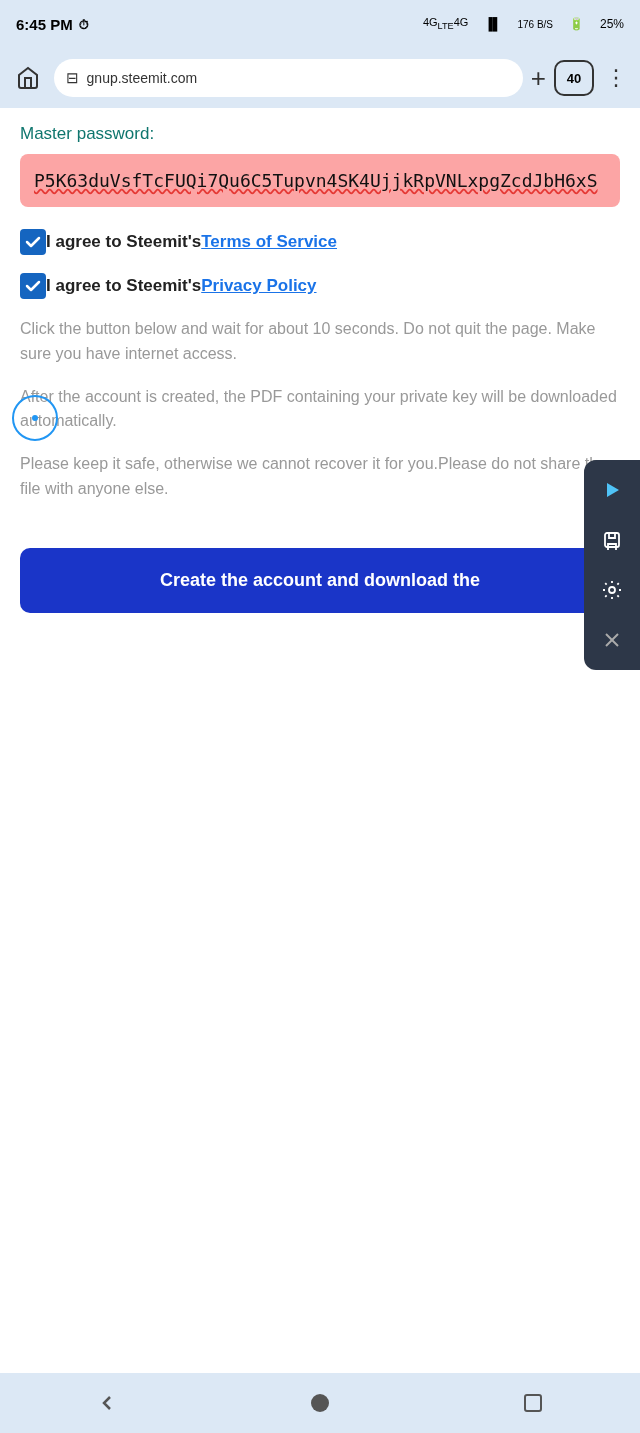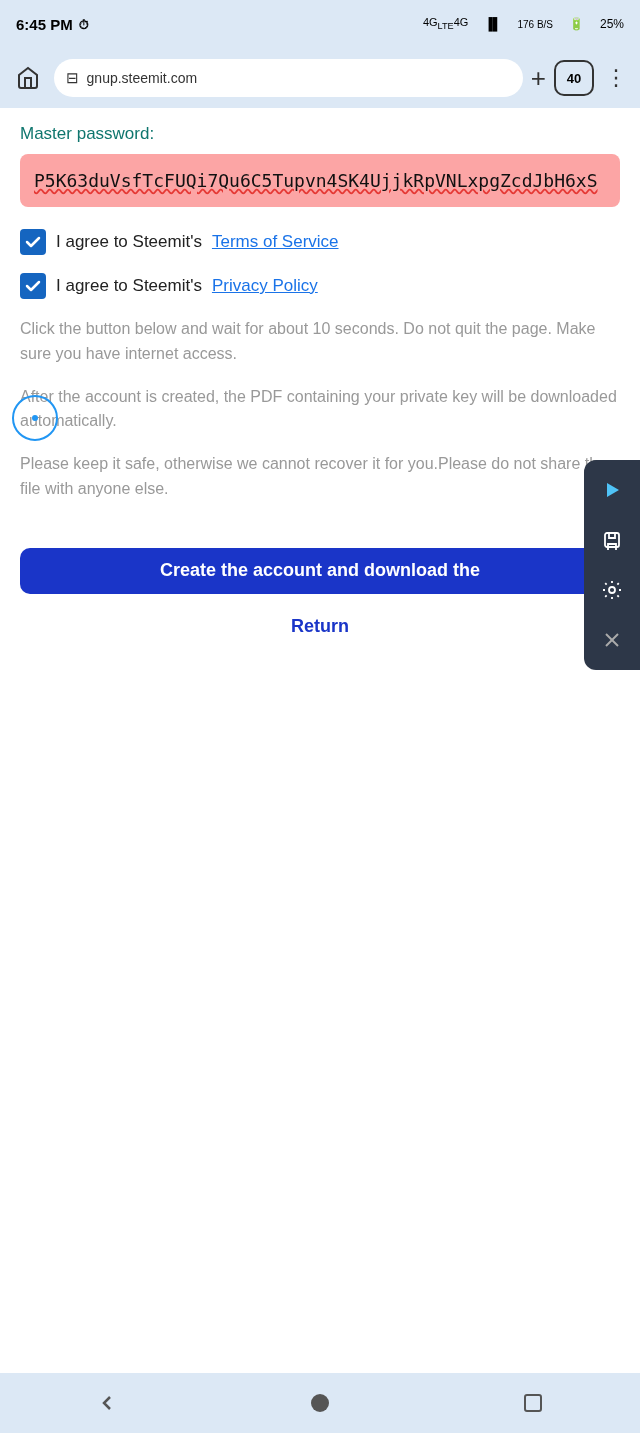--- a/index.html
+++ b/index.html
@@ -108,22 +108,22 @@
       word-break: break-all;
       text-decoration-line: underline;
       text-decoration-style: wavy;
       text-decoration-color: #e53935;
     }
 
     
     .agree-row {
       display: flex;
       align-items: center;
-      gap: 10px;
       margin-bottom: 18px;
+      font-weight: bold;
     }
     .checkbox {
       width: 26px; height: 26px;
       background: #1565c0;
       border-radius: 4px;
       display: flex; align-items: center; justify-content: center;
       flex-shrink: 0;
     }
     .checkbox svg { width: 16px; height: 16px; }
     .agree-text {
@@ -188,21 +188,21 @@
       border-radius: 8px;
       color: #fff;
       font-size: 20px;
     }
     .sidebar-btn.play { color: #4fc3f7; }
     .sidebar-btn.close { color: #aaa; }
 
     
     .create-btn {
       width: 100%;
-      height: 46px;
+      height: 65px;
       background: #1a35c8;
       border-radius: 10px;
       display: flex; align-items: center; justify-content: center;
       cursor: pointer;
       margin-bottom: 22px;
       overflow: hidden;
     }
     .create-btn-text {
       font-size: 18px;
       font-weight: bold;
@@ -324,23 +324,20 @@
     <p class="info-text">
       Please keep it safe, otherwise we cannot recover it for you.Please do not share the file with anyone else.
     </p>
     <br>
   </div>
 
   <div class="create-btn">
     <span class="create-btn-text">Create the account and download the</span>
   </div>
 
-  <div class="return-row">
-    <a class="return-link" href="#">Return</a>
-  </div>
 
 </div>
 
 <div class="floating-sidebar">
   <div class="sidebar-btn play">
     <svg width="20" height="20" viewBox="0 0 20 20" fill="#4fc3f7">
       <polygon points="5,3 17,10 5,17"></polygon>
     </svg>
   </div>
   <div class="sidebar-btn">

